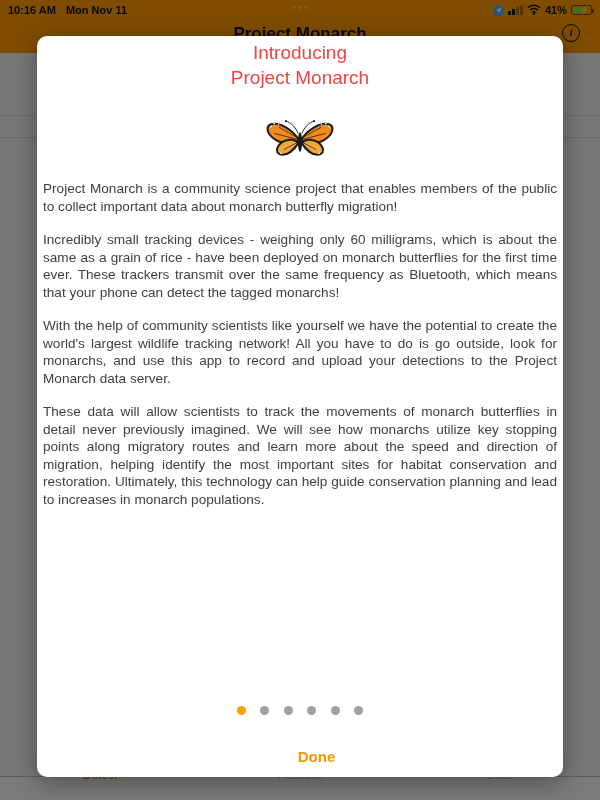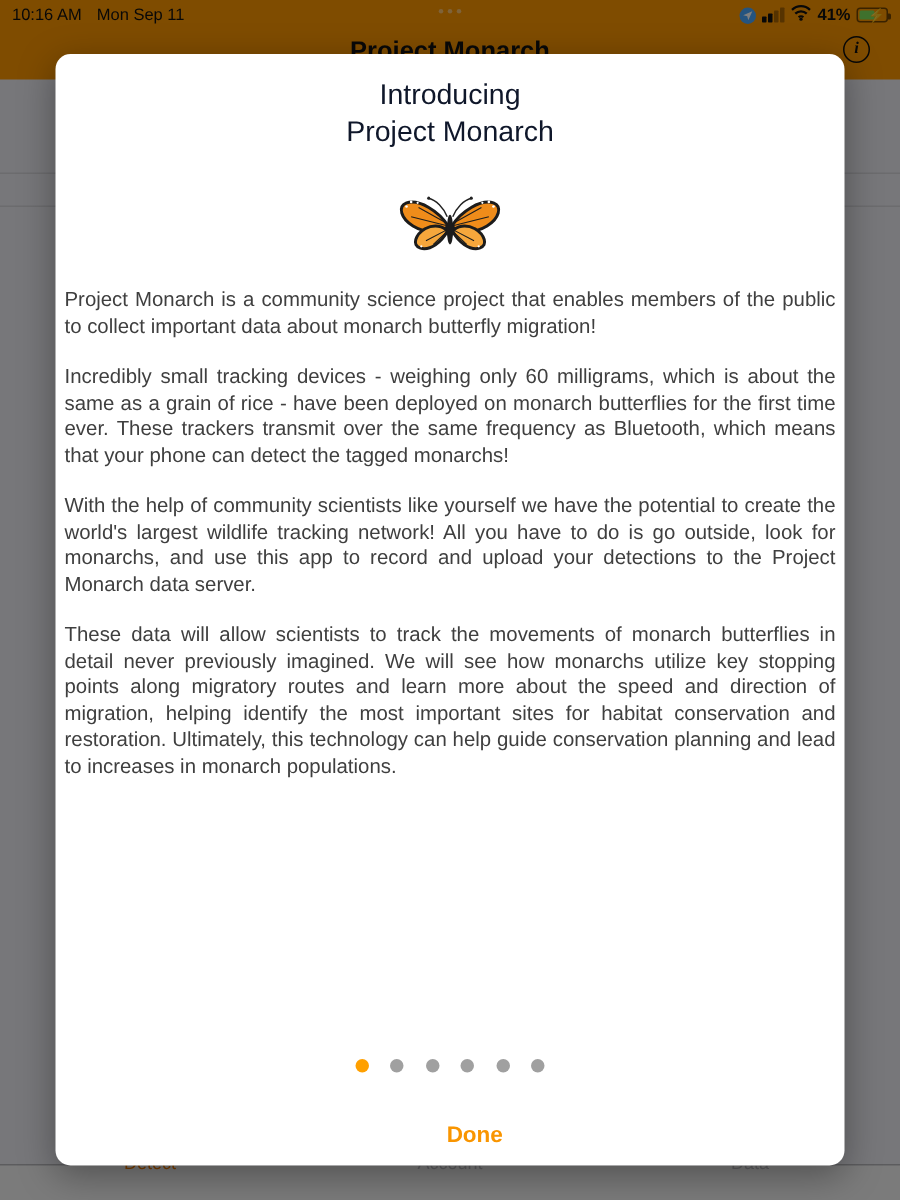--- a/index.html
+++ b/index.html
@@ -3,21 +3,21 @@
 <meta charset="utf-8">
 <style>
   html,body{margin:0;padding:0;background:#000;}
   .screen{position:relative;width:600px;height:800px;overflow:hidden;
     font-family:"Liberation Sans",sans-serif;background:#EFEFF4;}
 
   
   .base{position:absolute;inset:0;}
   .statusbar{position:absolute;left:0;top:0;width:600px;height:20px;background:#FF9800;
     display:flex;align-items:center;justify-content:space-between;padding:0 8px;box-sizing:border-box;}
-  .sb-left{display:flex;gap:10px;font-size:11px;font-weight:400;color:#111;}
+  .sb-left{display:flex;gap:10px;font-size:11px;font-weight:700;color:#111;}
   .sb-center{position:absolute;left:50%;top:6px;transform:translateX(-50%);display:flex;gap:3px;}
   .sb-center i{width:3px;height:3px;border-radius:50%;background:rgba(255,255,255,.45);}
   .sb-right{display:flex;align-items:center;gap:4px;justify-content:flex-end;}
   .loc{width:11px;height:11px;border-radius:50%;background:#4AA8FF;position:relative;}
   .loc svg{position:absolute;left:2px;top:2px;}
   .bars{display:flex;align-items:flex-end;gap:1.5px;height:10px;}
   .bars i{width:2.5px;border-radius:0.5px;background:rgba(0,0,0,.32);}
   .bars i:nth-child(1){height:4px;background:#111;}
   .bars i:nth-child(2){height:6px;background:#111;}
   .bars i:nth-child(3){height:8px;}
@@ -43,42 +43,42 @@
   .tab{flex:1;display:flex;align-items:flex-end;justify-content:center;padding-bottom:18px;
     font-size:12px;color:#BFBFC4;}
   .tab.active{color:#F57C00;}
 
   
   .scrim{position:absolute;inset:0;background:rgba(0,0,0,0.5);}
 
   
   .modal{position:absolute;left:37px;top:36px;width:526px;height:741px;background:#FFFFFF;
     border-radius:10px;box-shadow:0 6px 24px rgba(0,0,0,.35);box-sizing:border-box;}
-  .m-title{margin-top:15px;text-align:center;font-size:19px;line-height:25px;color:#0f172a;}
+  .m-title{margin-top:4px;text-align:center;font-size:19px;line-height:25px;color:#ef4444;}
   .butterfly{display:block;margin:26px auto 0 auto;}
   .m-body{margin:18px 6px 0 6px;}
   .m-body p{margin:16px 0 8px 0;font-size:13.6px;line-height:17.5px;color:#3F3F3F;
     text-align:justify;}
   .dots{position:absolute;left:0;right:0;bottom:62px;display:flex;justify-content:center;}
   .dot{width:9px;height:9px;border-radius:50%;background:#A0A0A0;margin:0 7.3px;}
   .dot.active{background:#FFA000;}
   .done-btn{position:absolute;left:0;right:0;bottom:11px;text-align:center;
     font-size:15px;font-weight:700;color:#F99500;cursor:pointer;background:none;border:none;width:100%;padding-left:39px;}
 </style>
 </head>
 <body>
 
 <div class="screen">
 
   <div class="base">
 
     <div class="statusbar">
       <div class="sb-left">
         <span>10:16 AM</span>
-        <span>Mon Sep 11</span>
+        <span>Mon Nov 11</span>
       </div>
       <div class="sb-center">
           <i></i>
           <i></i>
           <i></i>
         </div>
       <div class="sb-right">
         <span class="loc">
           <svg width="7" height="7" viewBox="0 0 8 8">
               <path d="M7.5,0.5 L4.4,7.5 L3.6,4.4 L0.5,3.6 Z" fill="#fff"></path>

